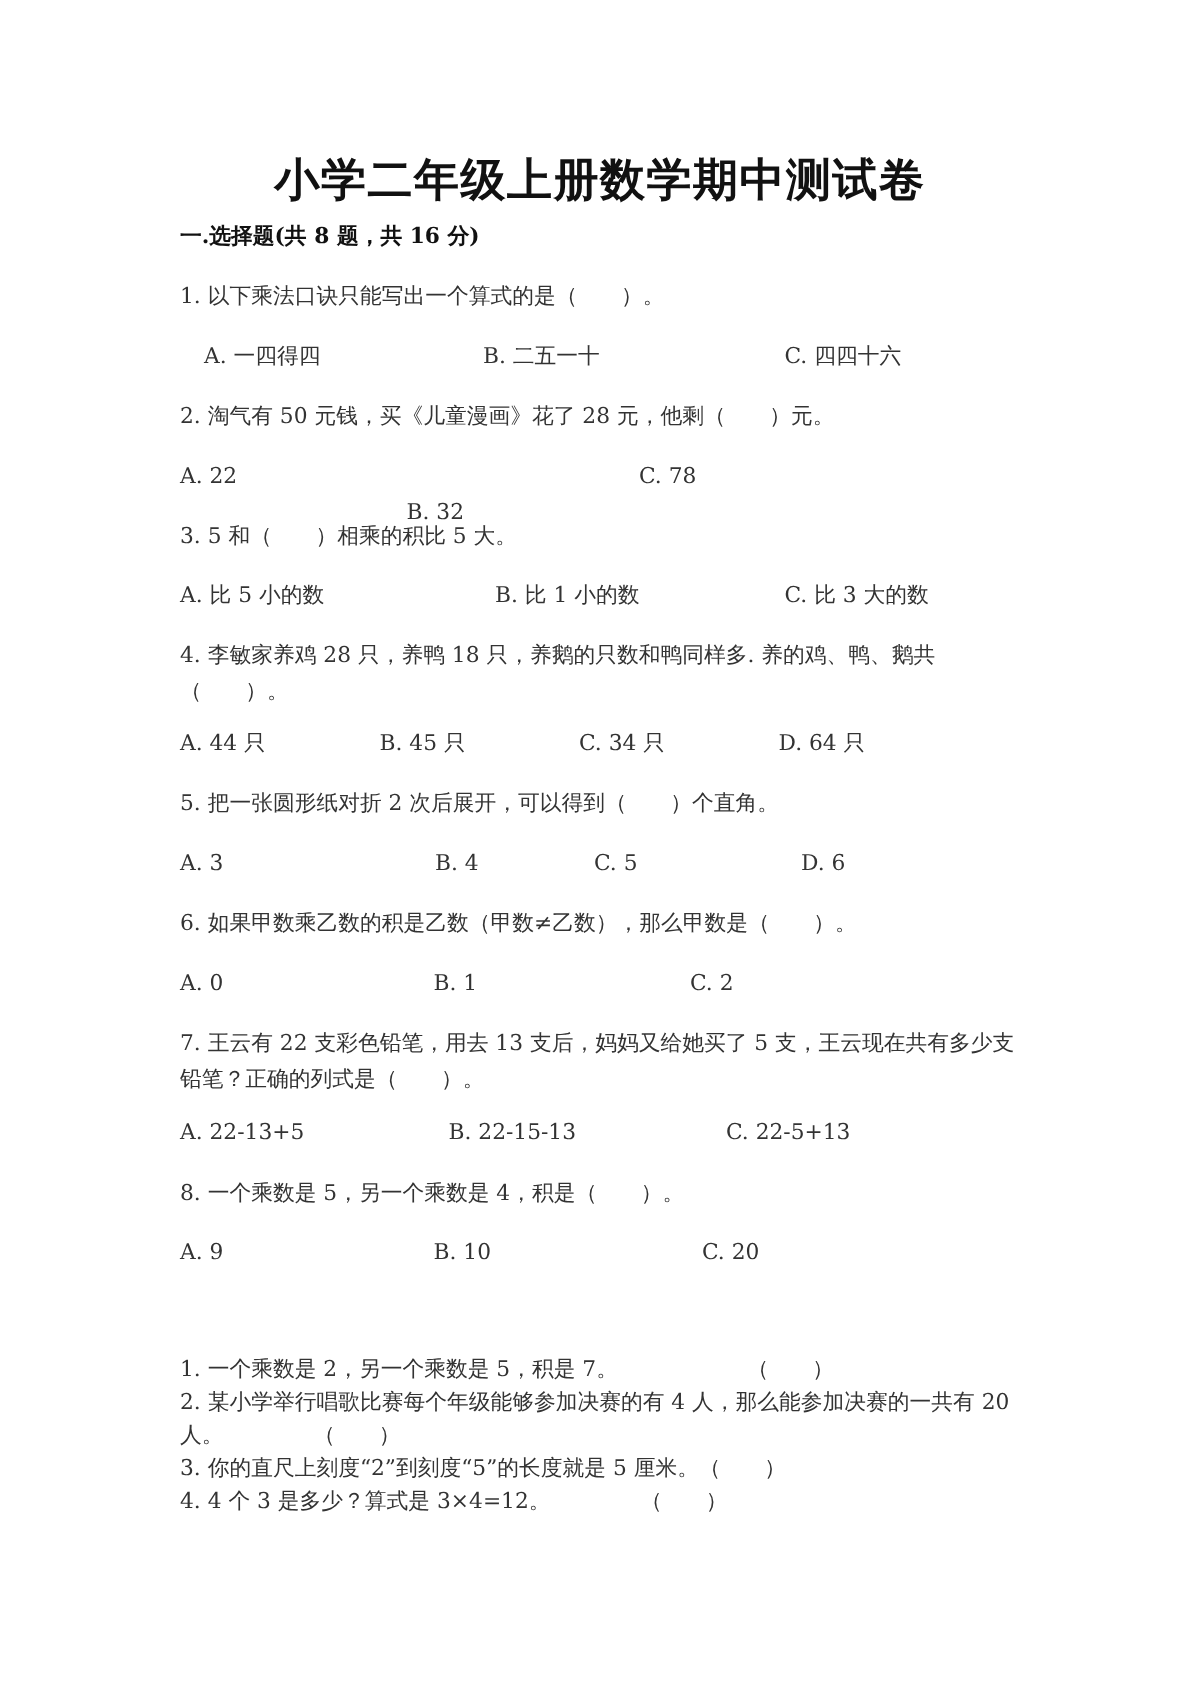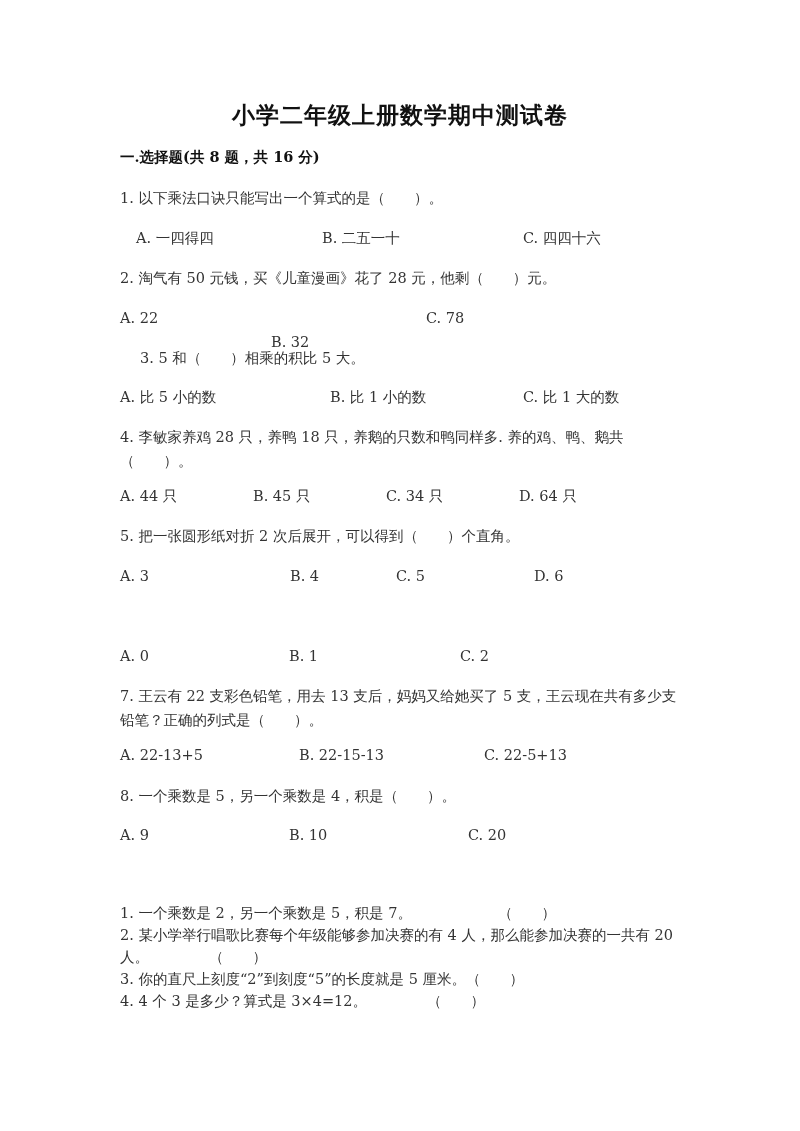--- a/index.html
+++ b/index.html
@@ -1,20 +1,20 @@
 <!DOCTYPE html>
 <html><head>
   <meta charset="utf-8">
   <style>
     html, body { margin: 0; padding: 0; background: #ffffff; }
     body { width: 800px; height: 1131px; position: relative; overflow: hidden;
       font-family: "DejaVu Serif", "Liberation Serif", serif; color: #333333; }
     .page { position: absolute; left: 0; top: 0; width: 800px; height: 1131px; }
     .title { position: absolute; left: 0; width: 800px; top: 100px; text-align: center;
-      font-size: 23px; font-weight: bold; color: #111; letter-spacing: 1px; }
+      font-size: 30px; font-weight: bold; color: #111; letter-spacing: 1px; }
     .section { position: absolute; left: 120px; font-size: 14.5px; font-weight: bold; color: #111; }
     .q { position: absolute; left: 120px; width: 560px; font-size: 14.5px; line-height: 24px; color: #333; }
     .opts { position: absolute; left: 120px; height: 24px; font-size: 14.5px; line-height: 24px; color: #333; }
     .opt { position: absolute; top: 0; white-space: nowrap; }
     .tf { position: absolute; left: 120px; width: 580px; font-size: 14.5px; line-height: 22px; color: #333; }
     .tf .blank { display: inline-block; }
   </style>
 </head>
 <body>
 
@@ -30,43 +30,44 @@
     <span class="opt" style="left:403px;">C. 四四十六</span>
   </div>
 
   <div class="q" style="top:266px;">2. 淘气有 50 元钱，买《儿童漫画》花了 28 元，他剩（　　）元。</div>
   <div class="opts" style="top:306px;">
     <span class="opt" style="left:0px;">A. 22</span>
     <span class="opt" style="left:151px;margin-top:24px;">B. 32</span>
     <span class="opt" style="left:306px;">C. 78</span>
   </div>
 
-  <div class="q" style="top:346px;margin-left:20px;">3. 5 和（　　）相乘的积比 5 大。</div>
+  <div class="q" style="top:346px;">3. 5 和（　　）相乘的积比 5 大。</div>
   <div class="opts" style="top:385px;">
     <span class="opt" style="left:0px;">A. 比 5 小的数</span>
     <span class="opt" style="left:210px;">B. 比 1 小的数</span>
-    <span class="opt" style="left:403px;">C. 比 1 大的数</span>
+    <span class="opt" style="left:403px;">C. 比 3 大的数</span>
   </div>
 
   <div class="q" style="top:425px; width:565px;">4. 李敏家养鸡 28 只，养鸭 18 只，养鹅的只数和鸭同样多. 养的鸡、鸭、鹅共（　　）。</div>
   <div class="opts" style="top:484px;">
     <span class="opt" style="left:0px;">A. 44 只</span>
     <span class="opt" style="left:133px;">B. 45 只</span>
     <span class="opt" style="left:266px;">C. 34 只</span>
     <span class="opt" style="left:399px;">D. 64 只</span>
   </div>
 
   <div class="q" style="top:524px;">5. 把一张圆形纸对折 2 次后展开，可以得到（　　）个直角。</div>
   <div class="opts" style="top:564px;">
     <span class="opt" style="left:0px;">A. 3</span>
     <span class="opt" style="left:138px;margin-left:32px;">B. 4</span>
     <span class="opt" style="left:276px;">C. 5</span>
     <span class="opt" style="left:414px;">D. 6</span>
   </div>
 
+  <div class="q" style="top:604px;">6. 如果甲数乘乙数的积是乙数（甲数≠乙数），那么甲数是（　　）。</div>
   <div class="opts" style="top:644px;">
     <span class="opt" style="left:0px;">A. 0</span>
     <span class="opt" style="left:169px;">B. 1</span>
     <span class="opt" style="left:340px;">C. 2</span>
   </div>
 
   <div class="q" style="top:684px; width:565px;">7. 王云有 22 支彩色铅笔，用去 13 支后，妈妈又给她买了 5 支，王云现在共有多少支铅笔？正确的列式是（　　）。</div>
   <div class="opts" style="top:743px;">
     <span class="opt" style="left:0px;">A. 22-13+5</span>
     <span class="opt" style="left:179px;">B. 22-15-13</span>

